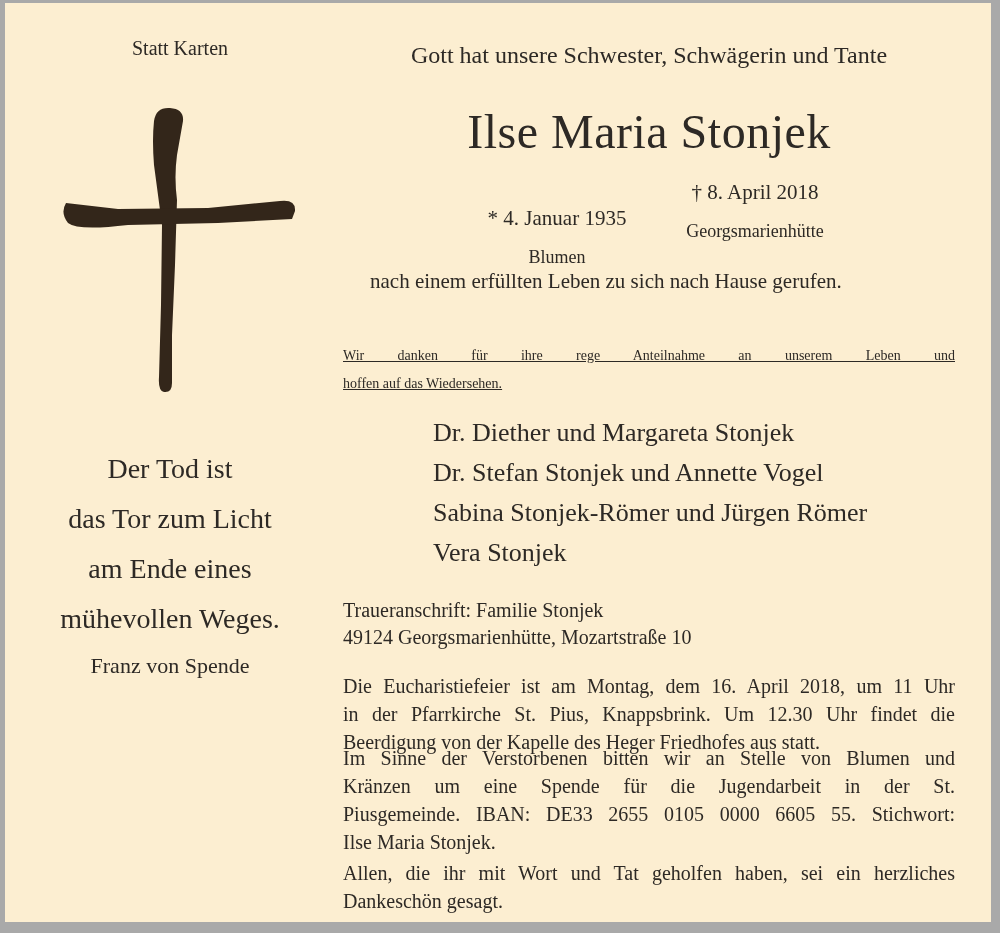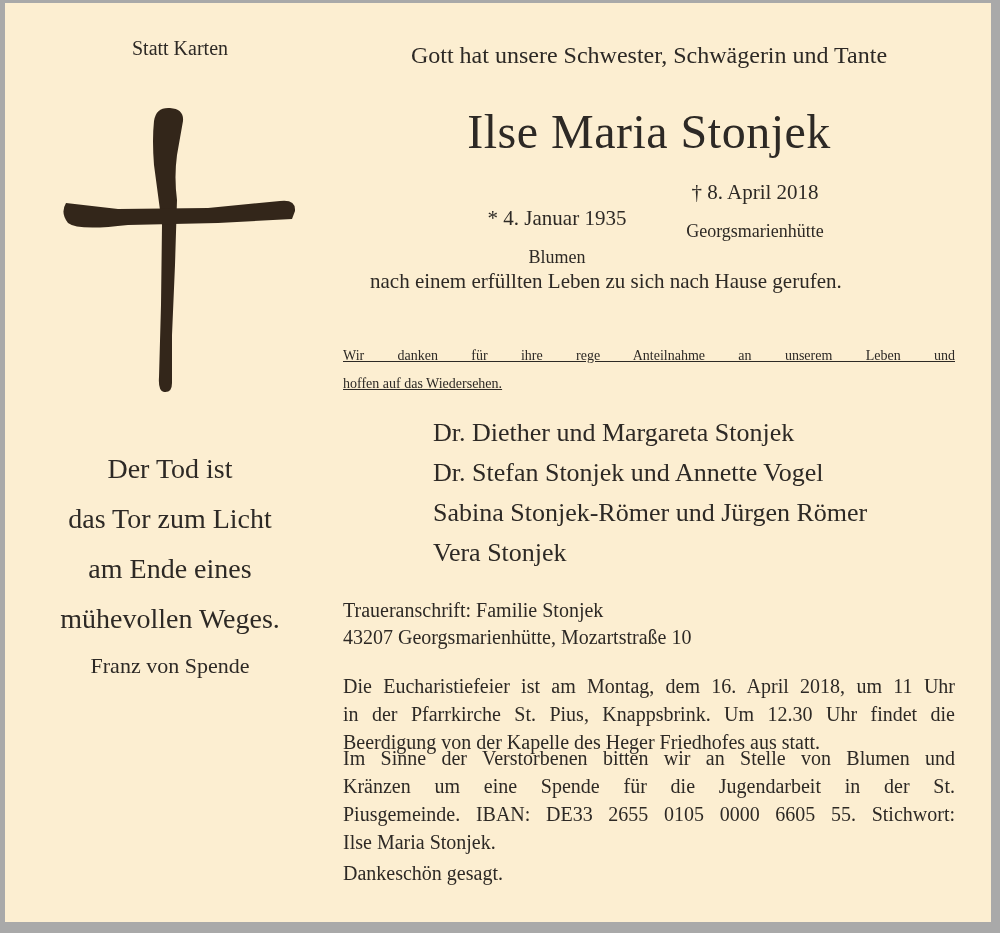--- a/index.html
+++ b/index.html
@@ -92,34 +92,35 @@
 
     <div class="abs family">
         <div class="line">Dr. Diether und Margareta Stonjek</div>
         <div class="line">Dr. Stefan Stonjek und Annette Vogel</div>
         <div class="line">Sabina Stonjek-Römer und Jürgen Römer</div>
         <div class="line line-last">Vera Stonjek</div>
       </div>
 
     <div class="abs address">
         <div class="line">Traueranschrift: Familie Stonjek</div>
-        <div class="line line-last">43207 Georgsmarienhütte, Mozartstraße 10</div>
+        <div class="line line-last">49124 Georgsmarienhütte, Mozartstraße 10</div>
       </div>
 
     <div class="abs service justify">
         <div class="line">Die Eucharistiefeier ist am Montag, dem 16. April 2018, um 11 Uhr</div>
         <div class="line">in der Pfarrkirche St. Pius, Knappsbrink. Um 12.30 Uhr findet die</div>
         <div class="line line-last">Beerdigung von der Kapelle des Heger Friedhofes aus statt.</div>
       </div>
 
     <div class="abs donation justify">
         <div class="line">Im Sinne der Verstorbenen bitten wir an Stelle von Blumen und</div>
         <div class="line">Kränzen um eine Spende für die Jugendarbeit in der St.</div>
         <div class="line">Piusgemeinde. IBAN: DE33 2655 0105 0000 6605 55. Stichwort:</div>
         <div class="line line-last">Ilse Maria Stonjek.</div>
       </div>
 
     <div class="abs closing justify">
+        <div class="line">Allen, die ihr mit Wort und Tat geholfen haben, sei ein herzliches</div>
         <div class="line line-last">Dankeschön gesagt.</div>
       </div>
 
   </div>
 </div>
 
 </body></html>

